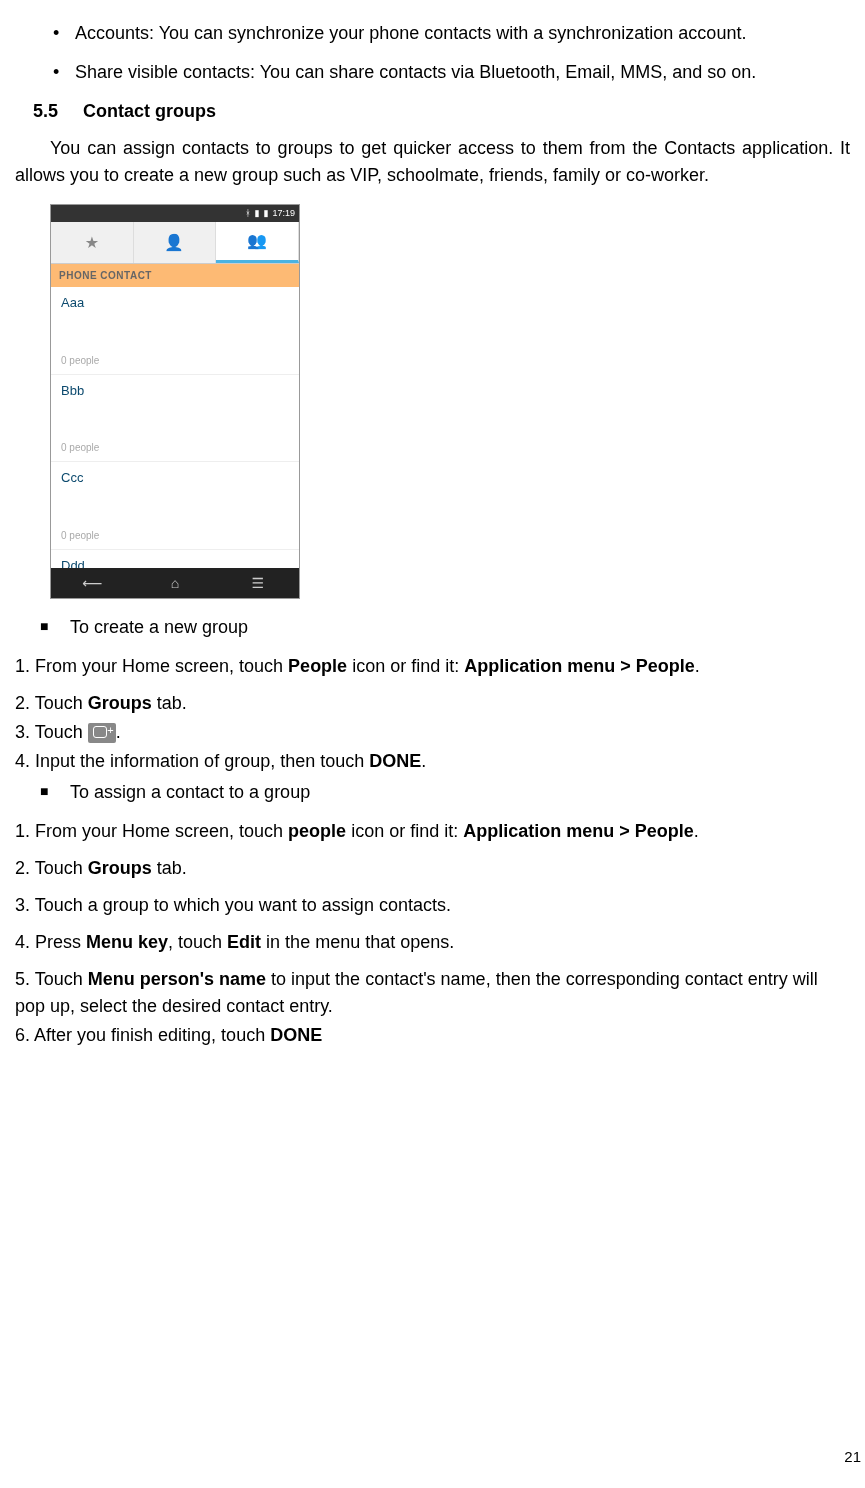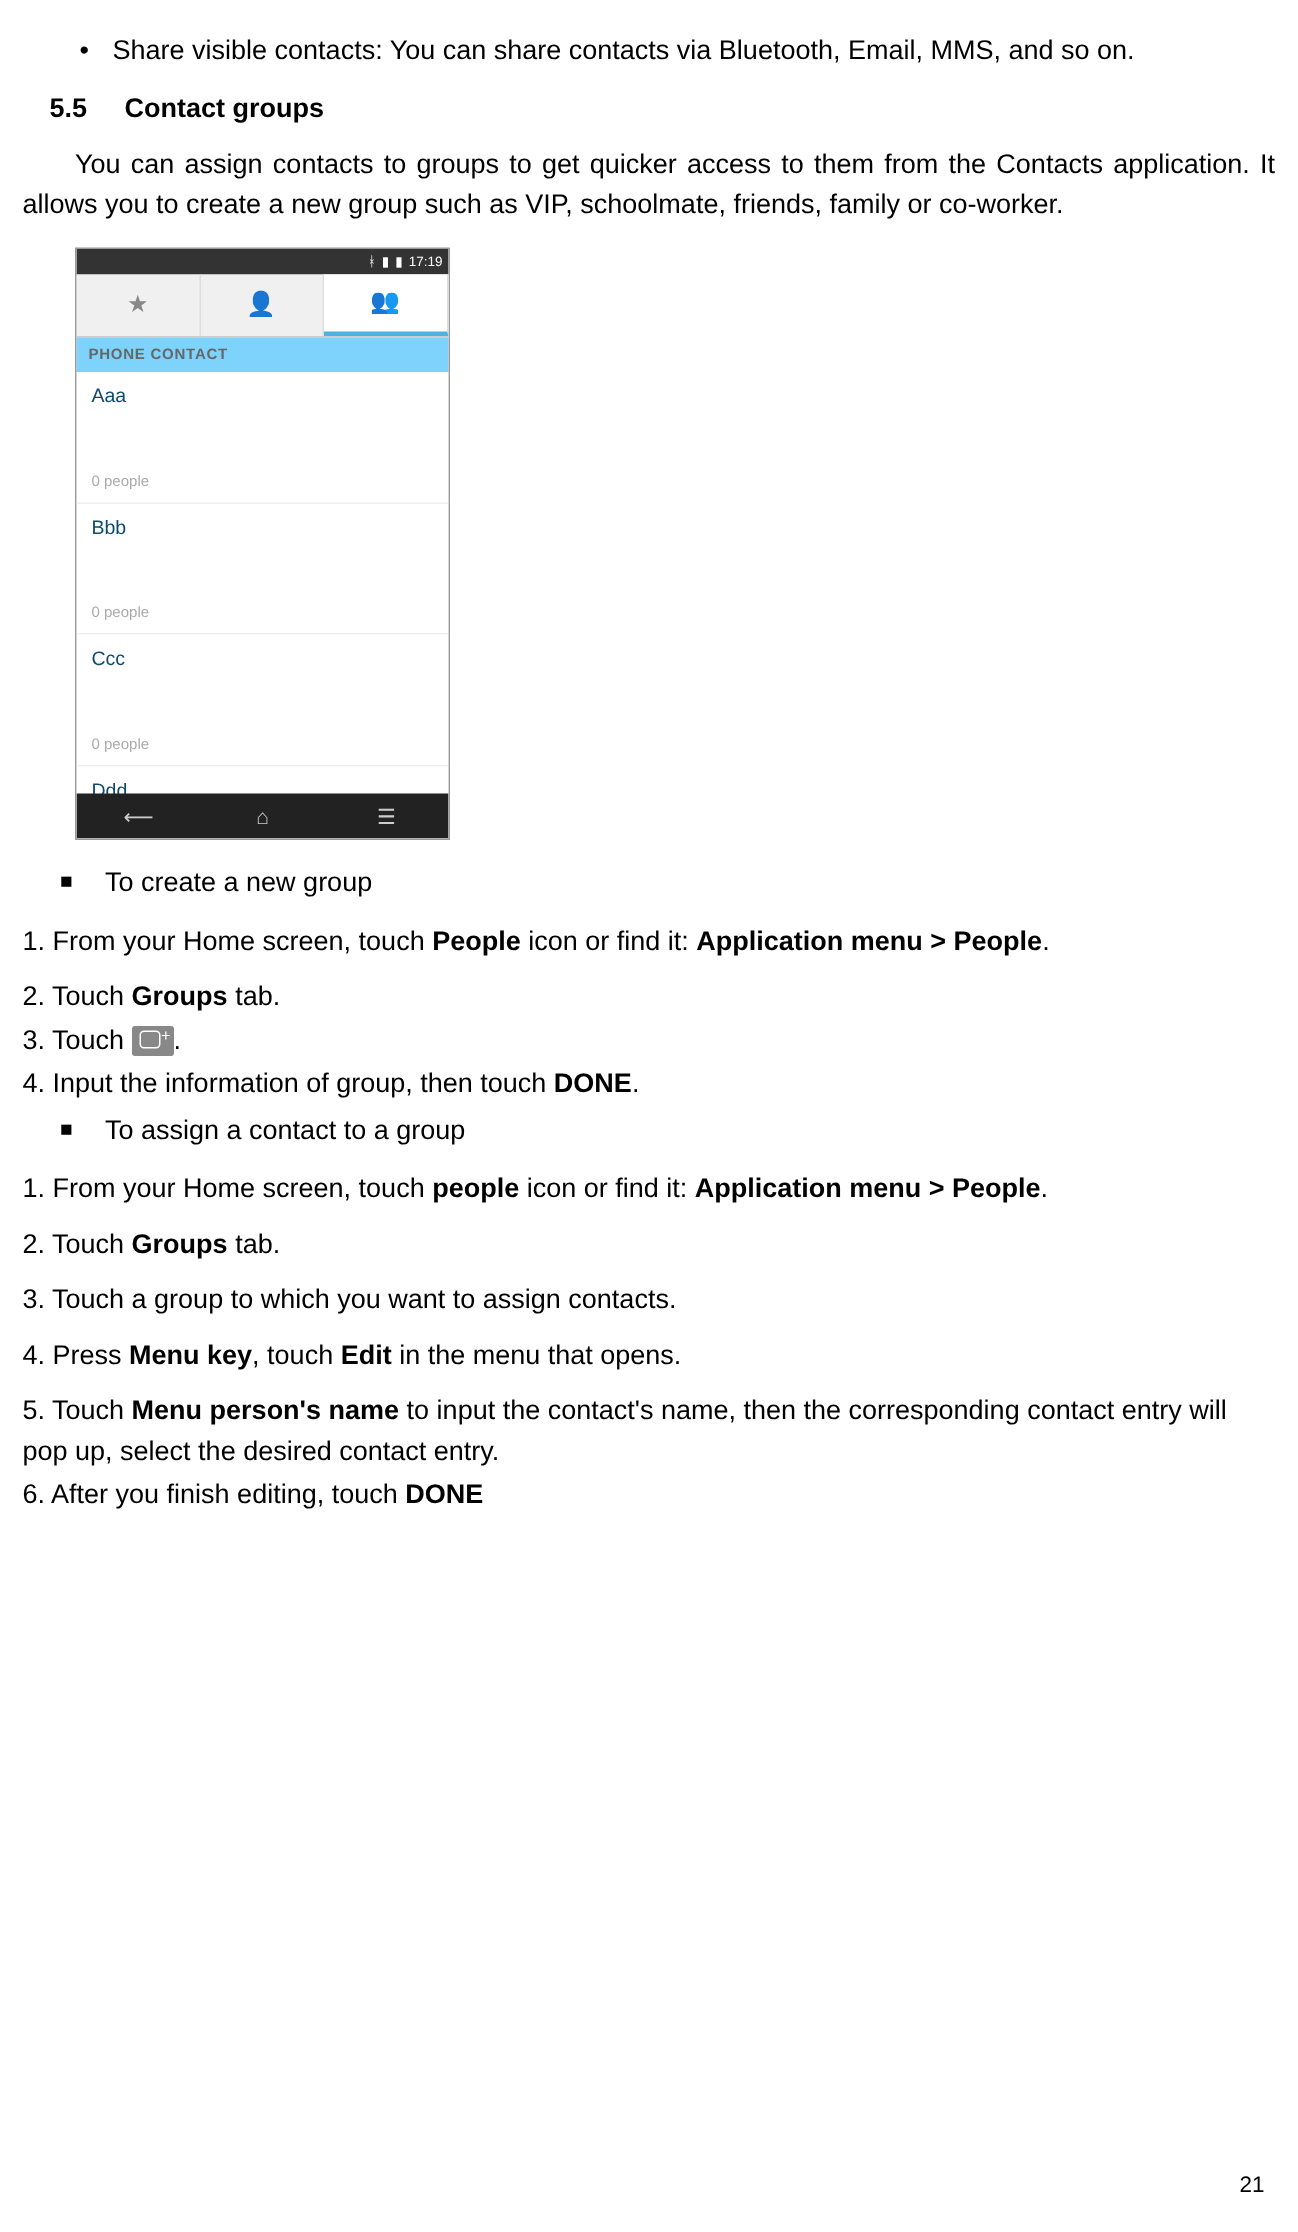--- a/index.html
+++ b/index.html
@@ -27,21 +27,21 @@
       background: #f5f5f5;
       border: 1px solid #999;
       position: relative;
       overflow: hidden;
     }
     .statusbar { height: 17px; background: #333; display: flex; justify-content: space-between; align-items: center; padding: 0 4px; font-size: 9px; color: #fff; }
     .sb-right { display: flex; align-items: center; gap: 4px; }
     .tabbar { height: 42px; background: #f0f0f0; display: flex; border-bottom: 1px solid #ccc; }
     .tab { flex: 1; display: flex; justify-content: center; align-items: center; border-right: 1px solid #ddd; font-size: 16px; color: #888; }
     .tab.active { background: #fff; border-bottom: 3px solid #4ab3e2; }
-    .section-label { background: #7dd3fc; font-size: 10px; font-weight: bold; color: #666; padding: 4px 8px; letter-spacing: 0.5px; }
+    .section-label { background: #fdba74; font-size: 10px; font-weight: bold; color: #666; padding: 4px 8px; letter-spacing: 0.5px; }
     .grp-row { background: #fff; border-bottom: 1px solid #eee; padding: 6px 10px; }
     .grp-title { font-size: 13px; color: #0c4a6e; }
     .grp-sub { font-size: 10px; color: #aaa; margin-top: 40px; }
     .navbar { position: absolute; bottom: 0; left: 0; right: 0; height: 30px; background: #222; display: flex; }
     .nav-btn { flex: 1; display: flex; justify-content: center; align-items: center; color: #ccc; font-size: 14px; }
     .square-list { list-style: none; margin: 12px 0; }
     .square-list li { position: relative; padding-left: 55px; margin-bottom: 10px; }
     .square-list li::before { content: "■"; position: absolute; left: 25px; font-size: 14px; top: 2px; }
     .step { margin: 5px 0 10px 0; }
     .step.tight { margin: 2px 0; }
@@ -55,26 +55,27 @@
       border-radius: 2px;
     }
     .inline-icon::before {
       content: "+"; color: #fff; position: absolute; right: 2px; top: -1px; font-size: 11px;
     }
     .inline-icon::after {
       content: ""; position: absolute; left: 5px; top: 3px;
       width: 12px; height: 10px;
       border: 1.5px solid #fff; border-radius: 3px;
     }
-    .page-number { position: absolute; right: 22px; bottom: 20px; font-size: 15px; }
+    .page-number { position: absolute; right: 4px; bottom: 20px; font-size: 15px; }
   </style>
 </head>
 <body>
 
 <ul class="dot-list">
+  <li>Accounts: You can synchronize your phone contacts with a synchronization account.</li>
   <li>Share visible contacts: You can share contacts via Bluetooth, Email, MMS, and so on.</li>
 </ul>
 
 <div class="section-header">
   <span class="section-num">5.5</span>
   <span>Contact groups</span>
 </div>
 
 <p class="para para-indent">You can assign contacts to groups to get quicker access to them from the Contacts application. It allows you to create a new group such as VIP, schoolmate, friends, family or co-worker.</p>
 

